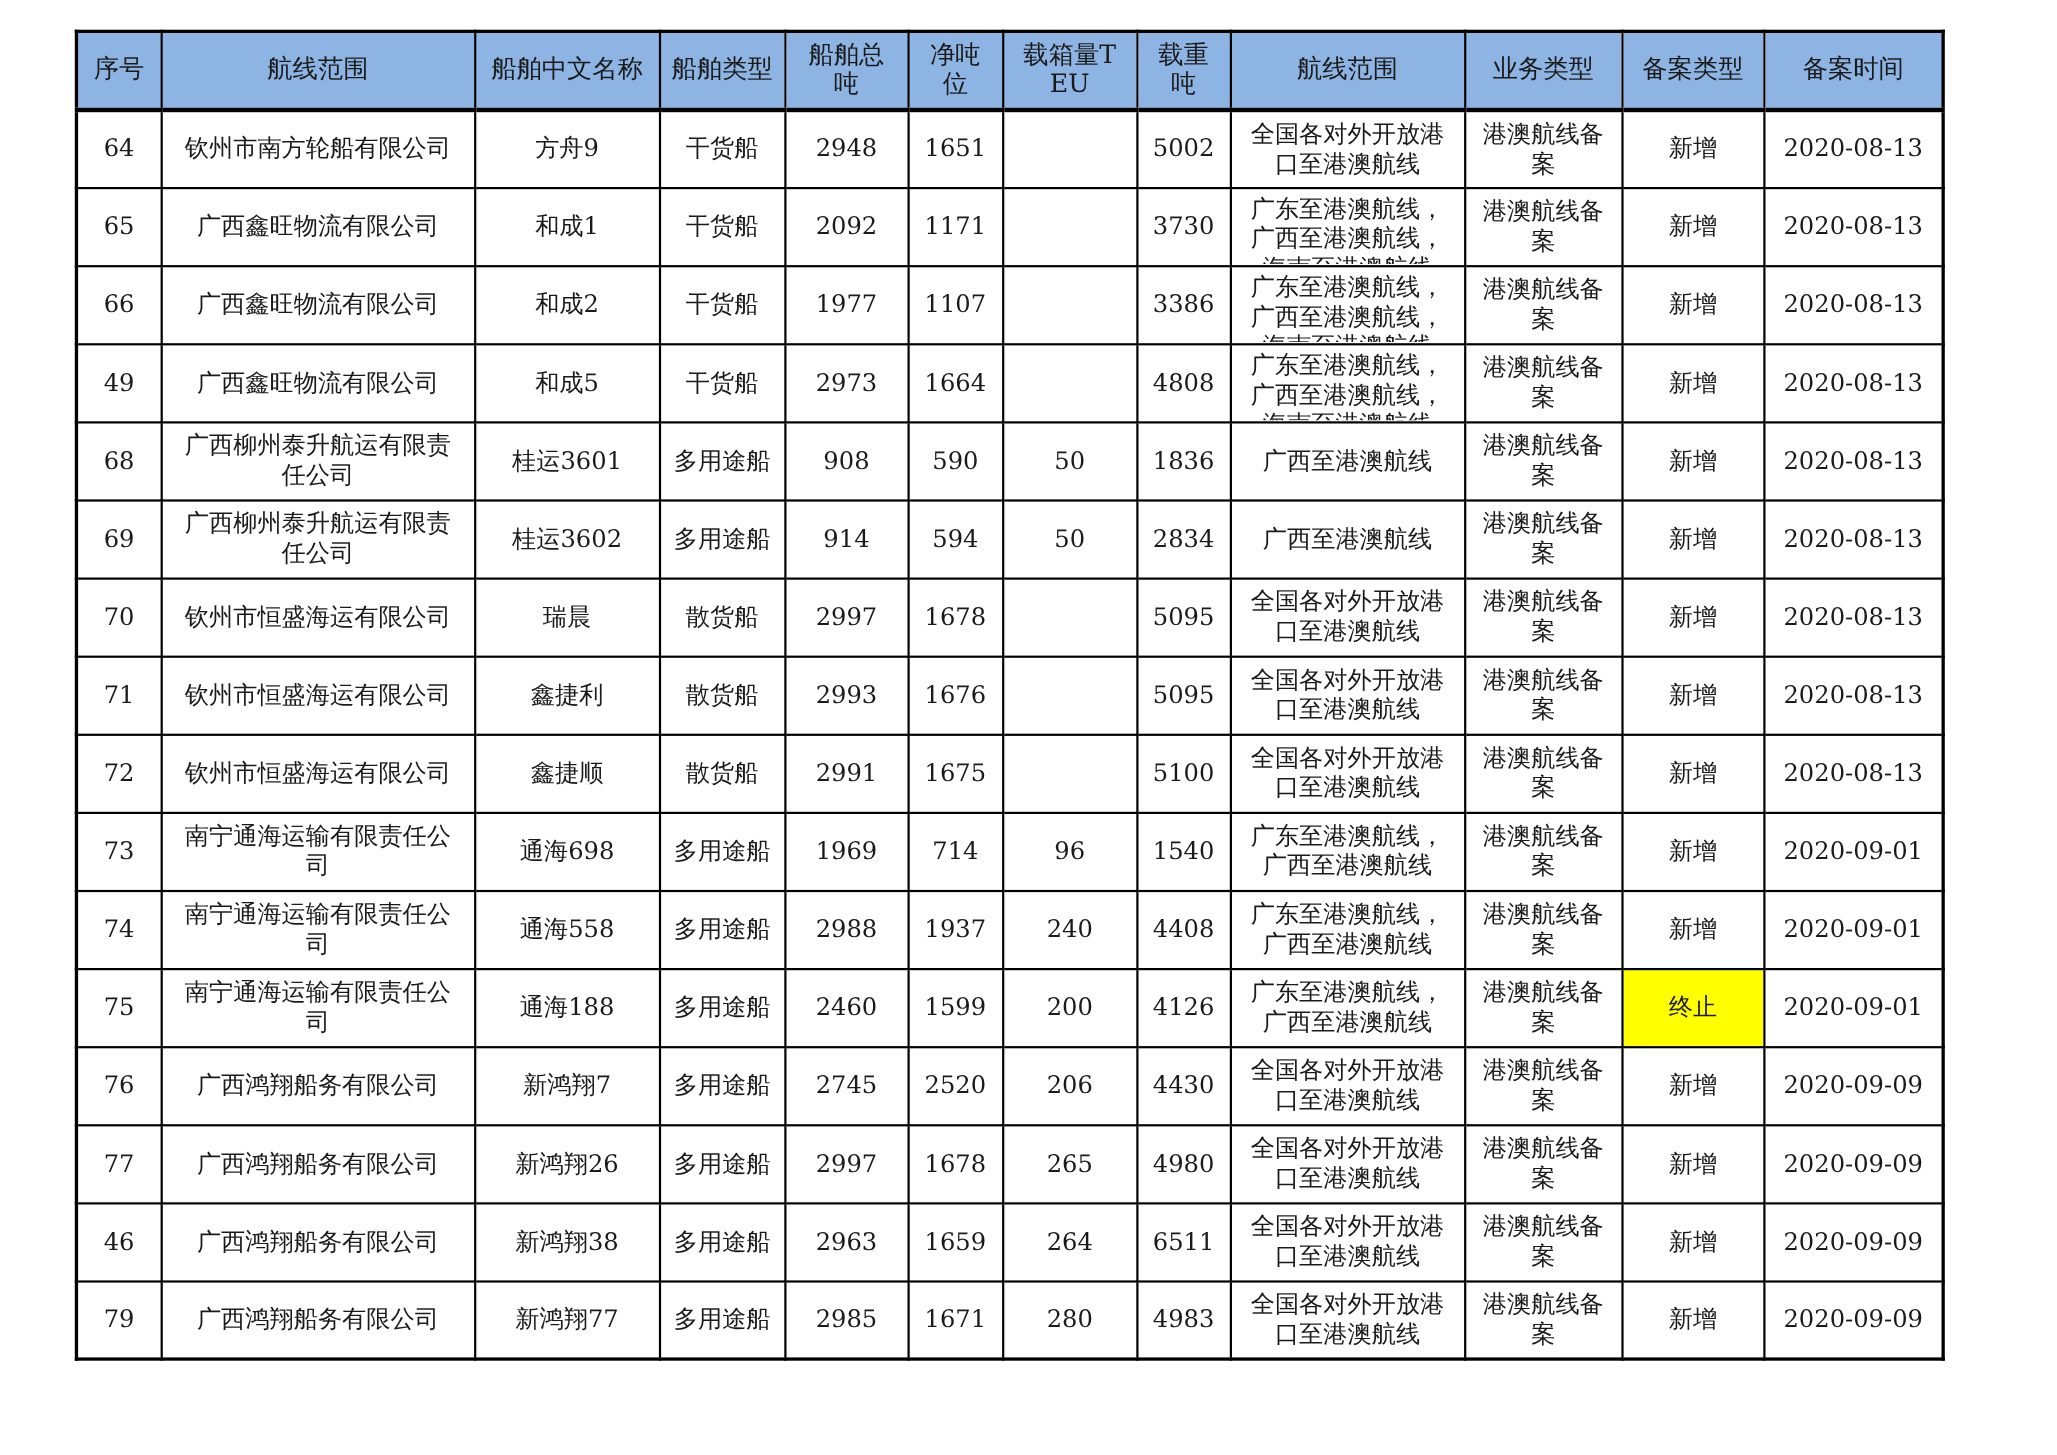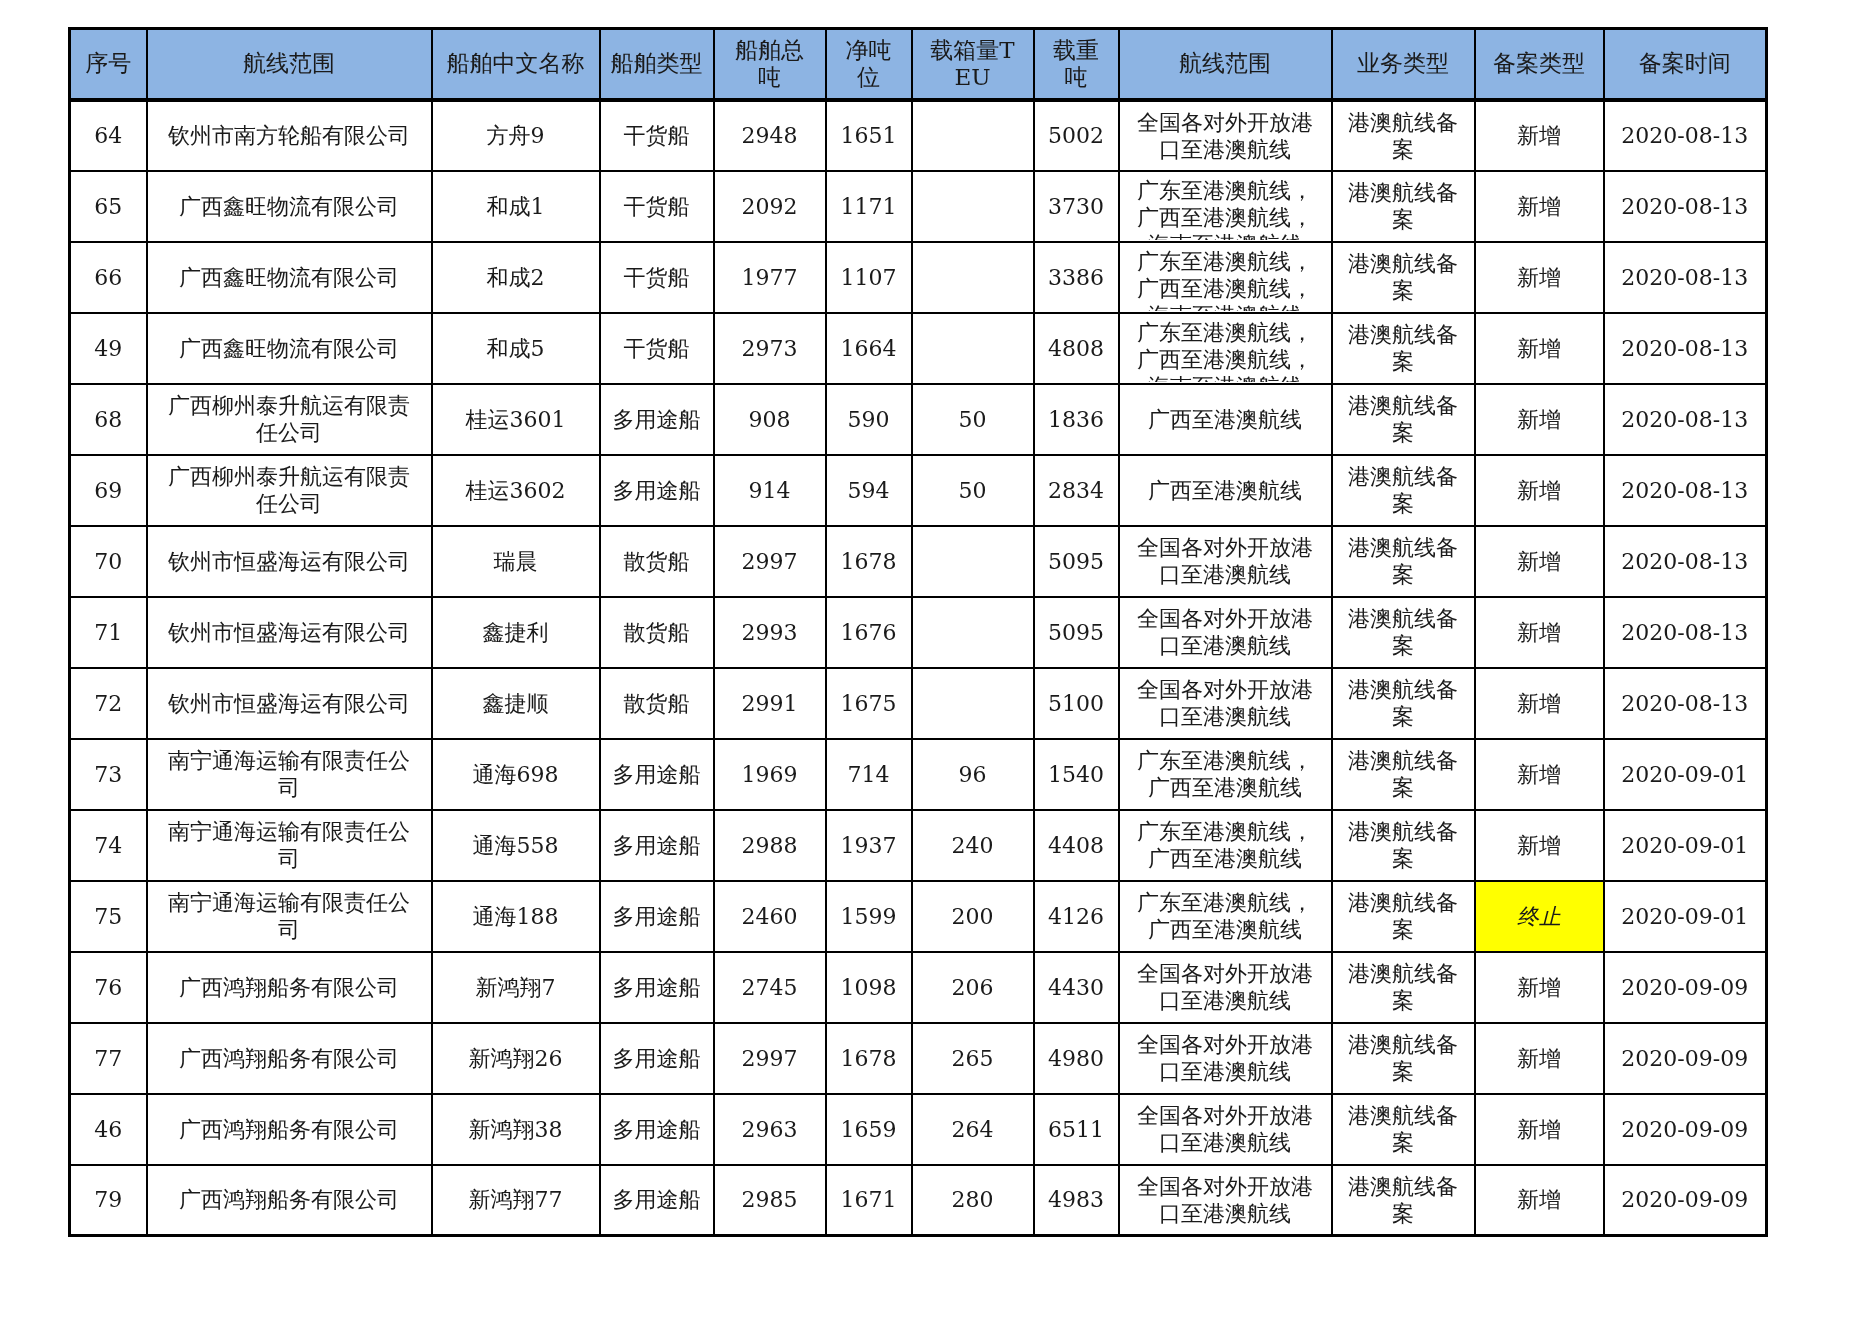--- a/index.html
+++ b/index.html
@@ -56,21 +56,20 @@
   td.clip {
     vertical-align: top;
   }
   td.clip .cellwrap {
     padding-top: 4px;
     height: 63px;
     overflow: hidden;
   }
   td.hl {
     background: var(--highlight, #FFFF00);
-    font-style: italic;
   }
 </style>
 </head>
 <body>
 
 <div class="sheet">
   <table class="grid">
     <colgroup>
       <col style="width:77px">
         <col style="width:285px">
@@ -581,21 +580,21 @@
           <td>
             <div class="cellwrap">新鸿翔7</div>
           </td>
           <td>
             <div class="cellwrap">多用途船</div>
           </td>
           <td>
             <div class="cellwrap">2745</div>
           </td>
           <td>
-            <div class="cellwrap">1098</div>
+            <div class="cellwrap">2520</div>
           </td>
           <td>
             <div class="cellwrap">206</div>
           </td>
           <td>
             <div class="cellwrap">4430</div>
           </td>
           <td>
             <div class="cellwrap">全国各对外开放港
 口至港澳航线</div>

